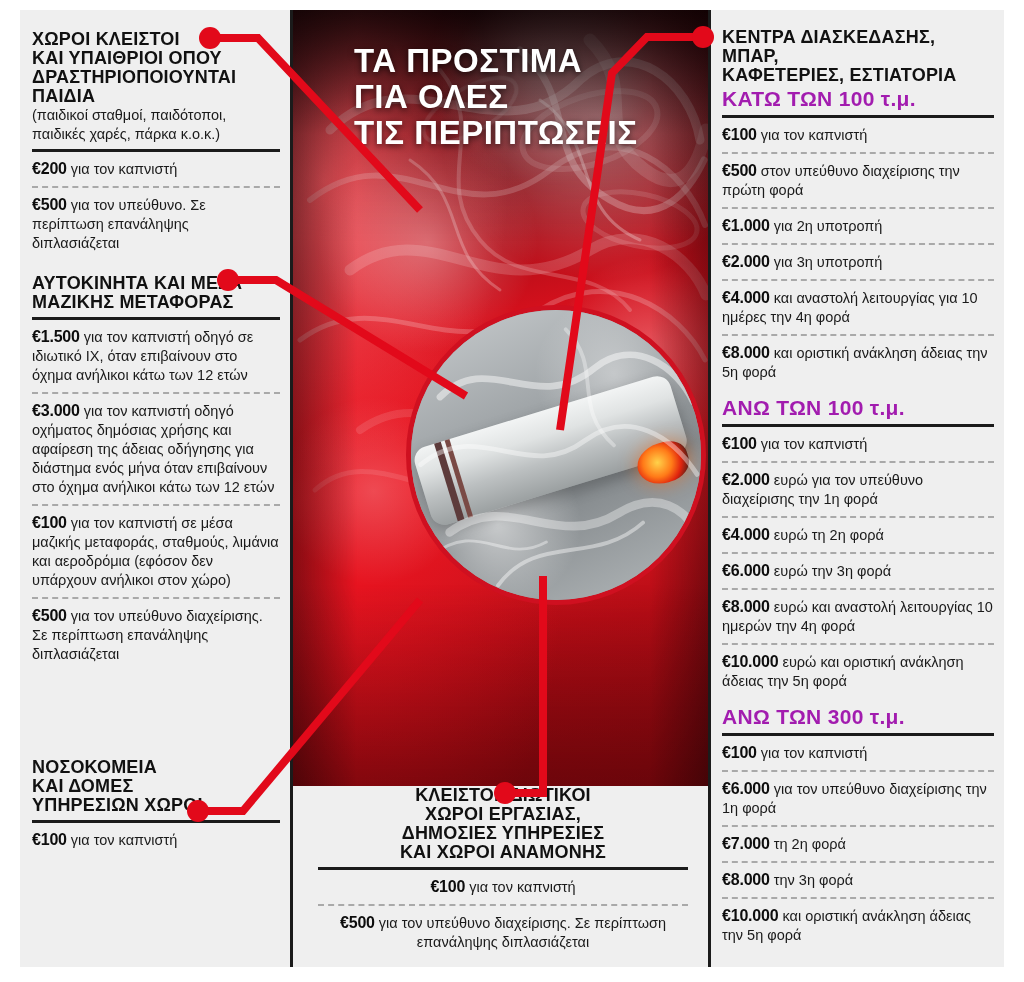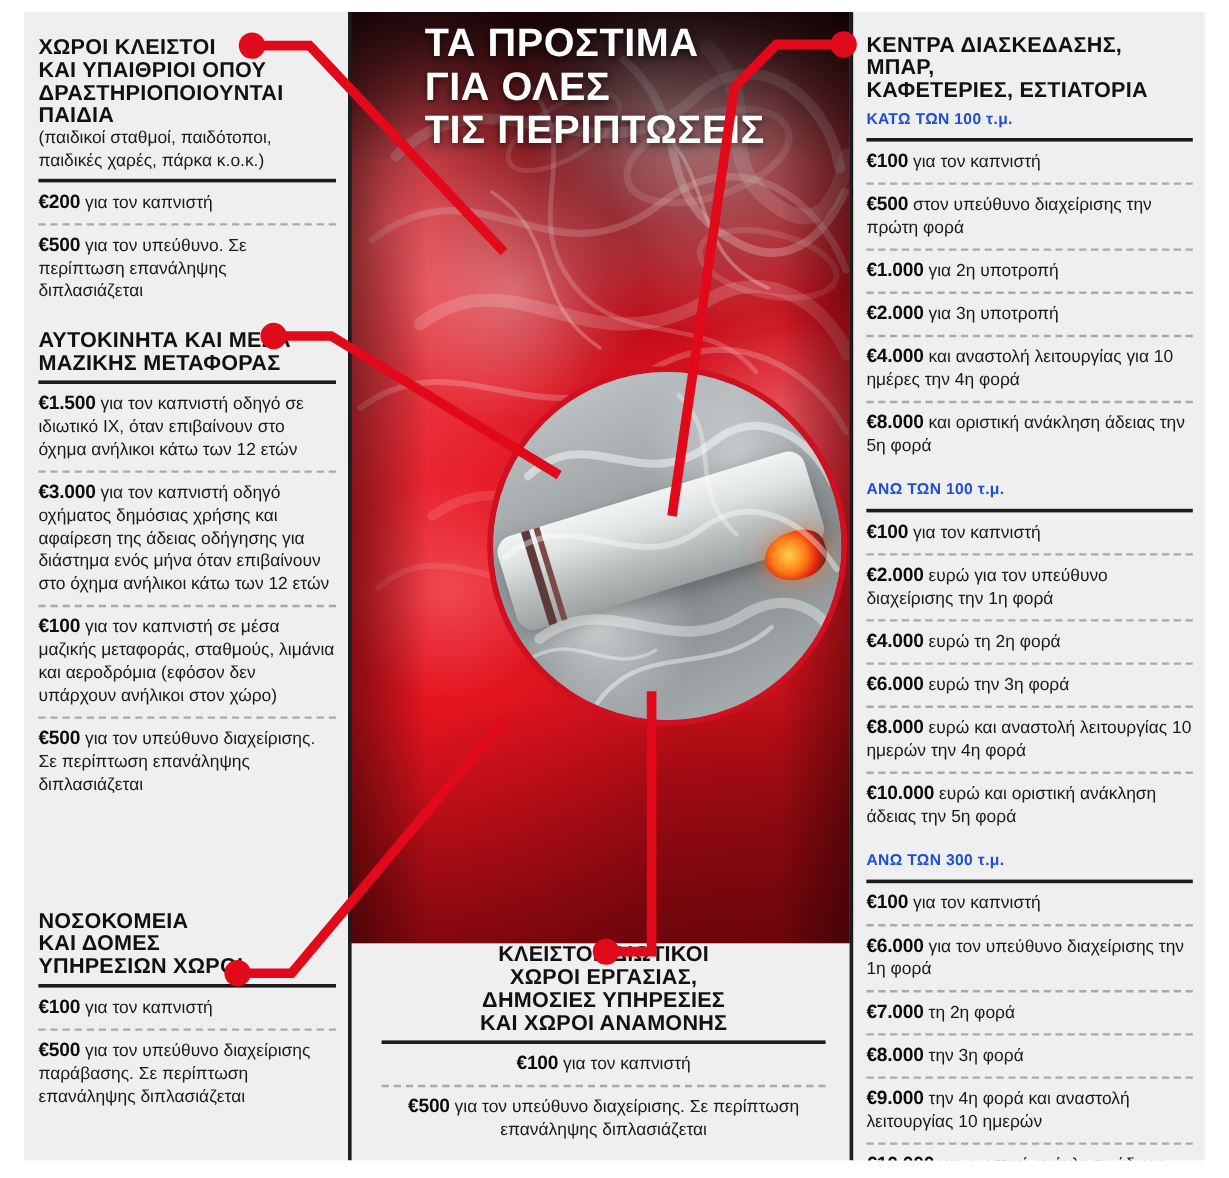--- a/index.html
+++ b/index.html
@@ -69,21 +69,21 @@
     position: absolute; inset: 0;
     background:
       linear-gradient(180deg, rgba(10,1,2,.80) 0%, rgba(10,1,2,.12) 16%, rgba(10,1,2,0) 30%),
       linear-gradient(90deg, rgba(10,1,2,.45) 0%, rgba(10,1,2,0) 16%),
       linear-gradient(270deg, rgba(10,1,2,.38) 0%, rgba(10,1,2,0) 14%),
       linear-gradient(0deg, rgba(90,2,6,.55) 0%, rgba(90,2,6,0) 26%);
   }
 
   .hero-title {
     position: absolute;
-    left: 64px; top: 8px;
+    left: 64px; top: 33px;
     width: 340px;
     color: #ffffff;
     font-weight: bold;
     font-size: 33px;
     line-height: 36px;
     letter-spacing: .5px;
     text-shadow: 0 2px 6px rgba(0,0,0,.65);
     z-index: 6;
     white-space: pre-line;
   }
@@ -158,23 +158,23 @@
   }
   .hdr-sub {
     font-weight: normal;
     font-size: 14.5px;
     line-height: 19px;
     color: #1a1a1a;
     white-space: pre-line;
   }
   .hdr-size {
     font-weight: bold;
-    font-size: 13px;
+    font-size: 21px;
     line-height: 22px;
-    color: #1d4ed8;
+    color: #a21caf;
     letter-spacing: .3px;
     margin-top: 3px;
   }
   .rule {
     height: 3px;
     background: #1b1b1b;
     margin: 5px 0 0 0;
   }
 
   .items { margin-top: 0; }
@@ -299,24 +299,20 @@
       <div class="block" style="left:12px; top:748px; width:248px;">
         <div class="hdr">ΝΟΣΟΚΟΜΕΙΑ
 ΚΑΙ ΔΟΜΕΣ
 ΥΠΗΡΕΣΙΩΝ ΧΩΡΟΙ</div>
         <div class="rule"></div>
         <div class="items">
           <div class="item">
             <span class="amt">€100</span>
             <span>για τον καπνιστή</span>
           </div>
-          <div class="item">
-            <span class="amt">€500</span>
-            <span>για τον υπεύθυνο διαχείρισης παράβασης. Σε περίπτωση επανάληψης διπλασιάζεται</span>
-          </div>
         </div>
       </div>
     </div>
 
     <div class="col col-center">
       <div class="block" style="left:28px; top:776px; width:370px;text-align:center;">
         <div class="hdr">ΚΛΕΙΣΤΟΙ ΙΔΙΩΤΙΚΟΙ
 ΧΩΡΟΙ ΕΡΓΑΣΙΑΣ,
 ΔΗΜΟΣΙΕΣ ΥΠΗΡΕΣΙΕΣ
 ΚΑΙ ΧΩΡΟΙ ΑΝΑΜΟΝΗΣ</div>
@@ -408,24 +404,20 @@
             <span class="amt">€6.000</span>
             <span>για τον υπεύθυνο διαχείρισης την 1η φορά</span>
           </div>
           <div class="item">
             <span class="amt">€7.000</span>
             <span>τη 2η φορά</span>
           </div>
           <div class="item">
             <span class="amt">€8.000</span>
             <span>την 3η φορά</span>
-          </div>
-          <div class="item">
-            <span class="amt">€9.000</span>
-            <span>την 4η φορά και αναστολή λειτουργίας 10 ημερών</span>
           </div>
           <div class="item">
             <span class="amt">€10.000</span>
             <span>και οριστική ανάκληση άδειας την 5η φορά</span>
           </div>
         </div>
       </div>
     </div>
   </div>
 

